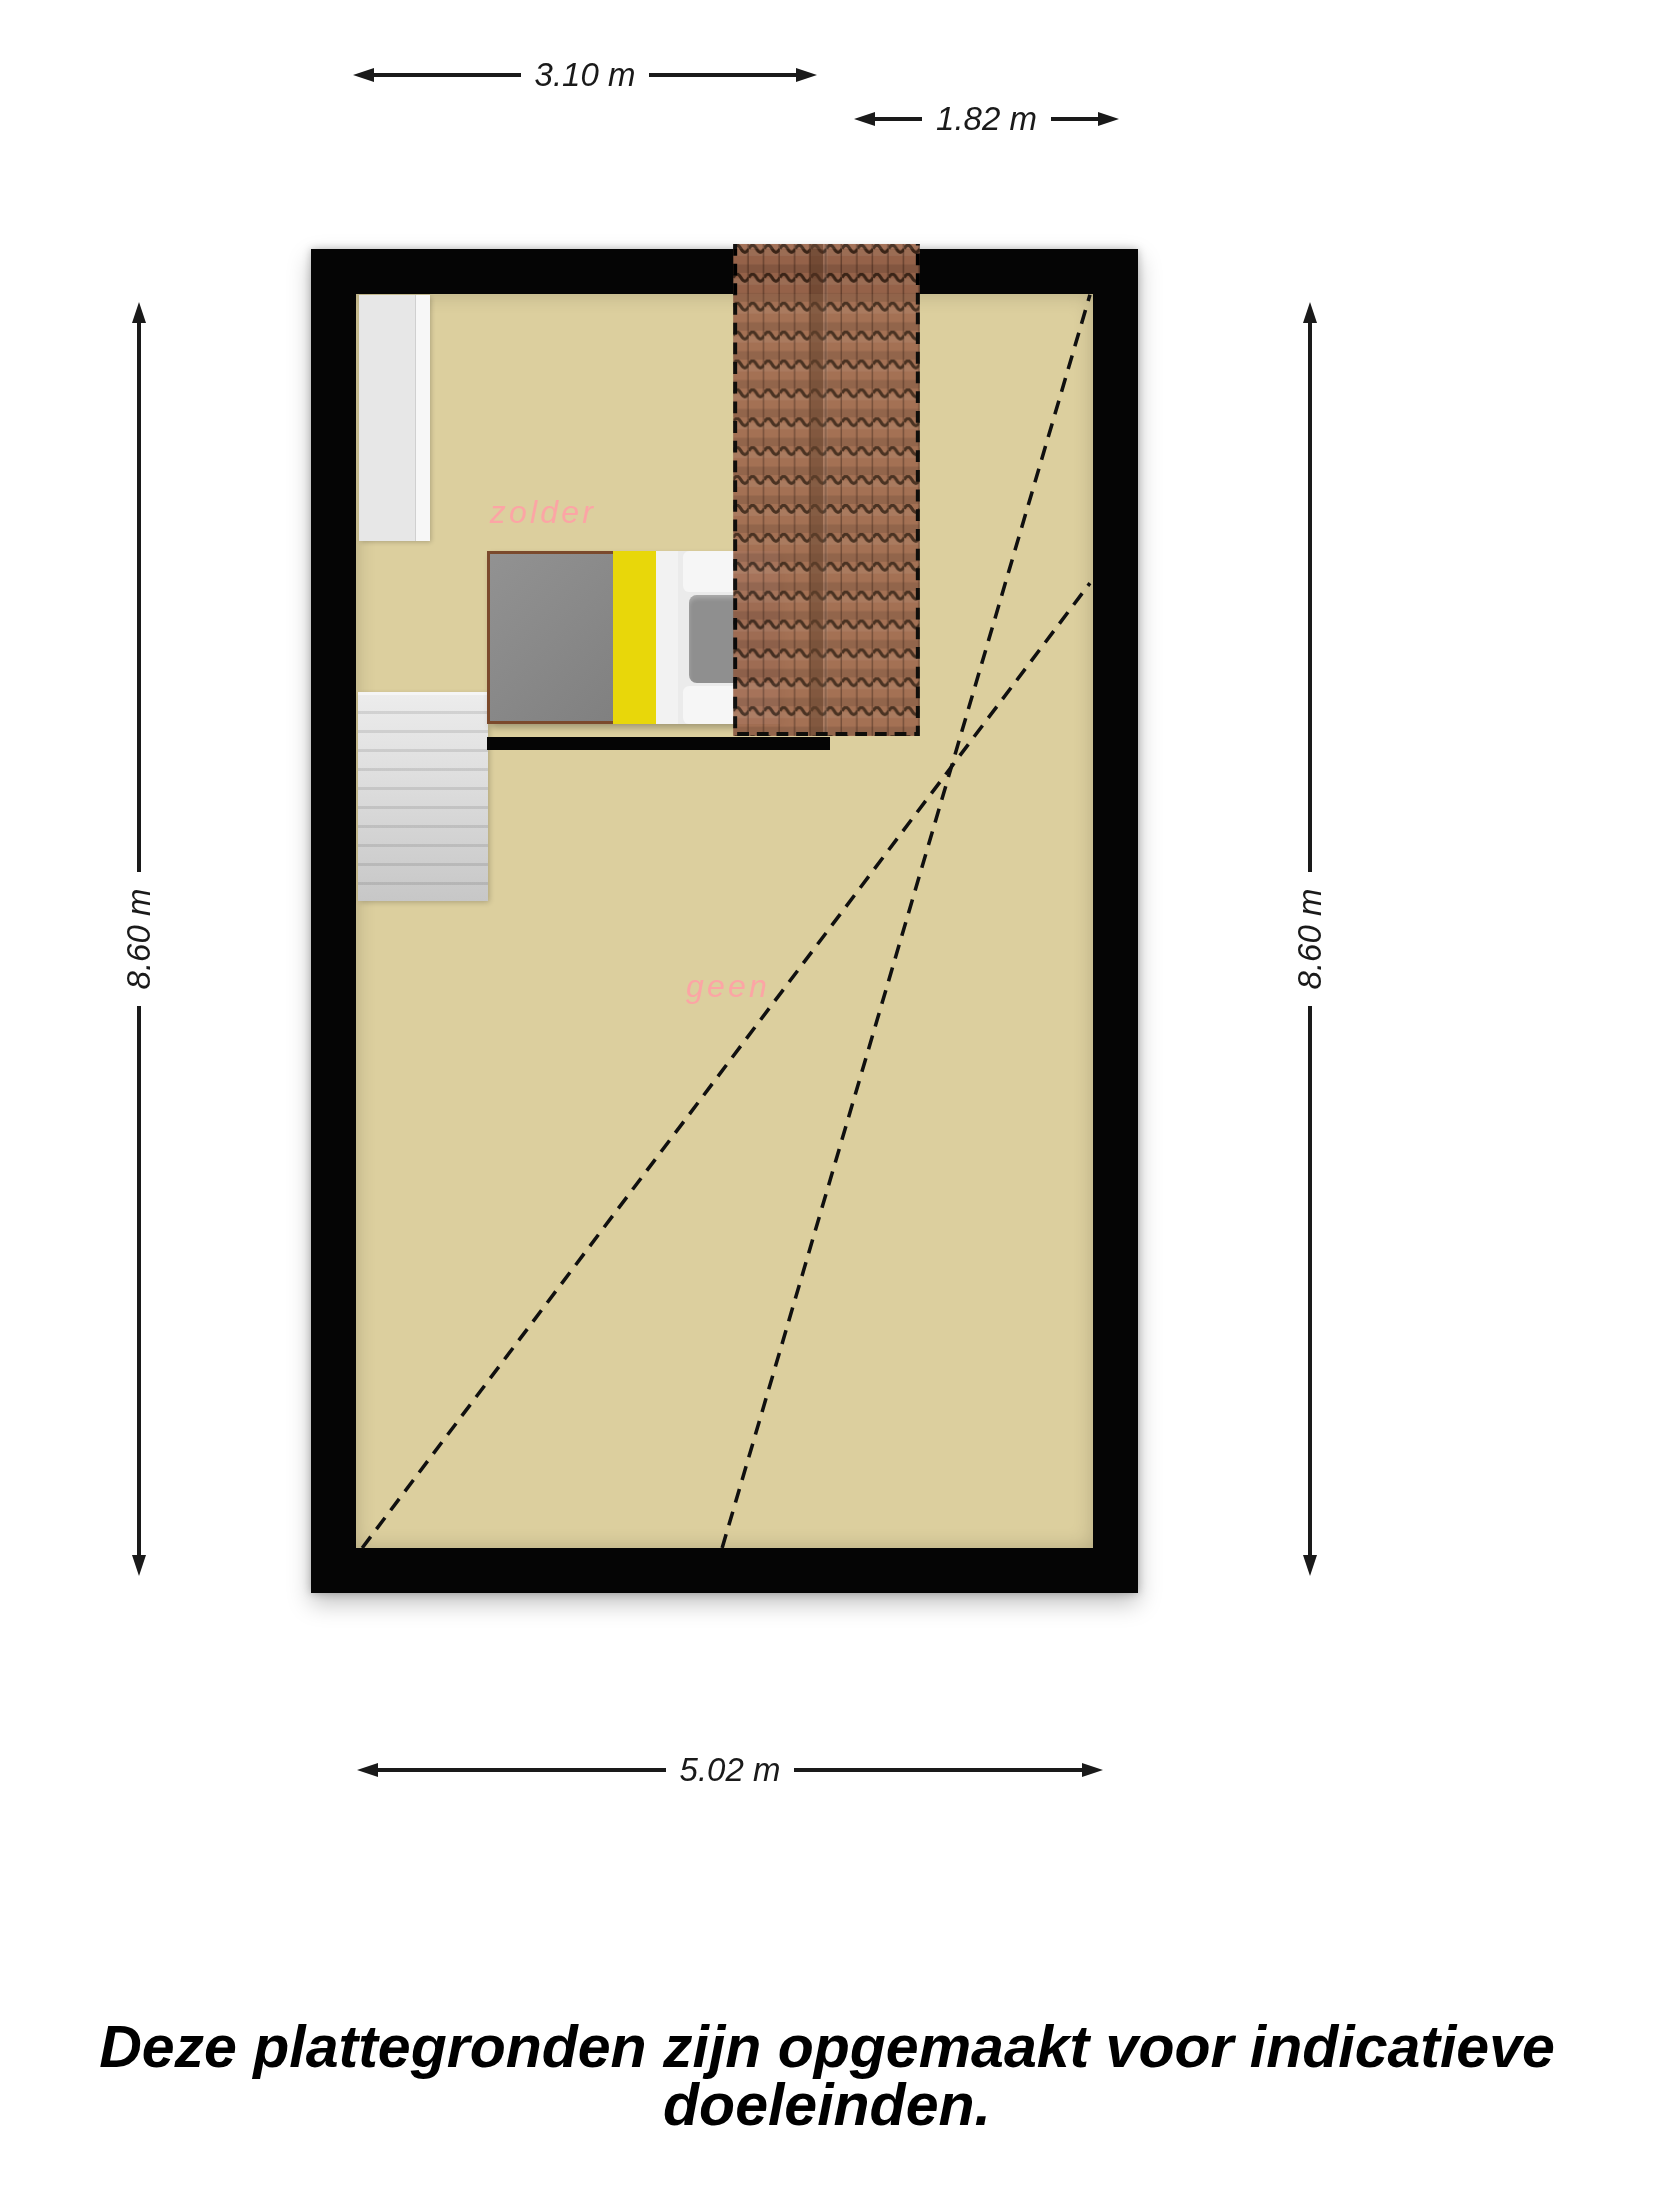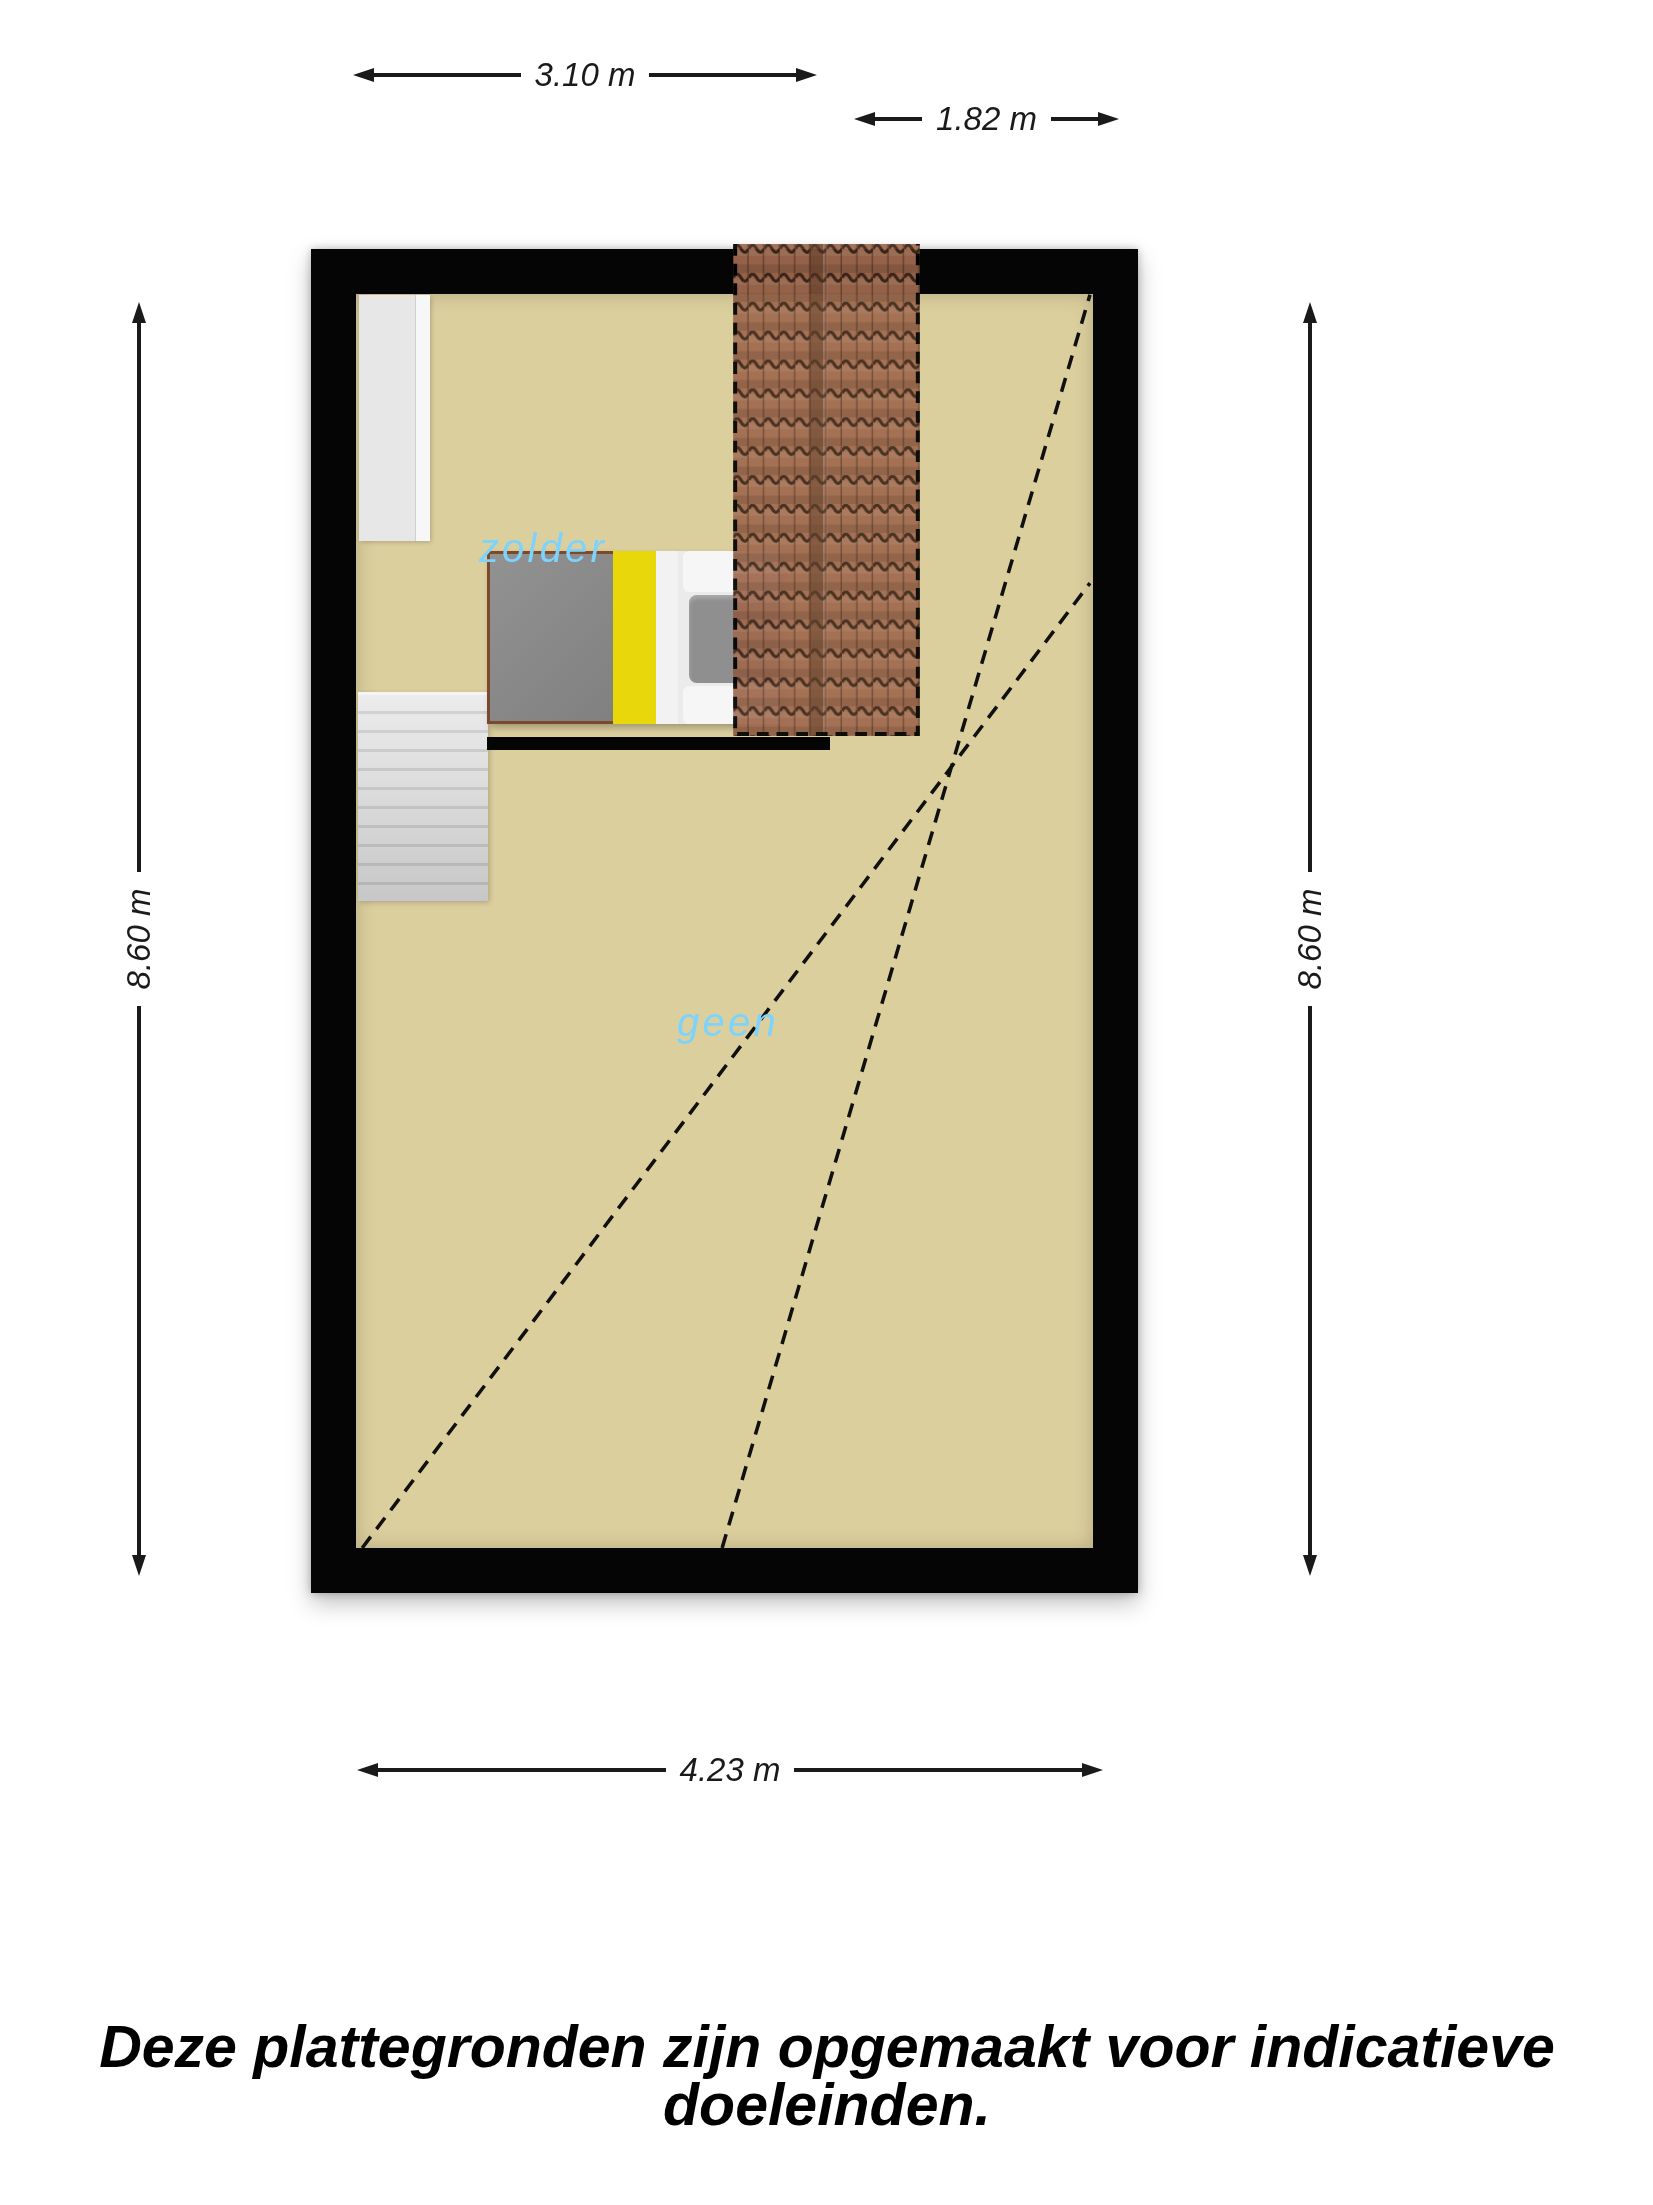--- a/index.html
+++ b/index.html
@@ -59,21 +59,21 @@
   .bed-pillows{position:relative;flex:1;height:100%;background:#ebebeb;}
   .pillow-gray{position:absolute;left:11px;right:1.6px;top:44px;bottom:41px;background:#8f8f8f;border-radius:7.9px;
        box-shadow:inset 0 3.2px 4.7px rgba(255,255,255,0.25);}
   .pillow-top{position:absolute;left:4.7px;right:0;top:0;height:41px;background:#f6f6f6;border-radius:6.3px;}
   .pillow-bottom{position:absolute;left:4.7px;right:0;bottom:0;height:38px;background:#f6f6f6;border-radius:6.3px;}
 
   .diag{position:absolute;left:0;top:0;width:827px;height:1344px;z-index:3;}
 
   .tiles{position:absolute;left:422px;top:-4.7px;width:187px;height:492px;opacity:0.93;z-index:4;}
 
-  .roomlabel{position:absolute;transform:translate(-50%,-50%);font-size:40px;letter-spacing:3.2px;color:#7dd3fc;z-index:5;white-space:nowrap;margin-top:36px;}
+  .roomlabel{position:absolute;transform:translate(-50%,-50%);font-size:32px;letter-spacing:3.2px;color:#fca5a5;z-index:5;white-space:nowrap;}
   .lbl-zolder{left:232px;top:263px;}
   .lbl-vide{left:417px;top:737px;}
 
   
   .disclaimer{position:absolute;left:0;top:2018px;width:1654px;text-align:center;
       font-weight:bold;font-size:59px;line-height:58px;color:#000;}
 </style>
 </head>
 <body>
 
@@ -111,21 +111,21 @@
     <span class="vlabelbox">
         <span class="vlabel">8.60 m</span>
       </span>
     <span class="vseg"></span>
     <span class="ah ah-down"></span>
   </div>
 
   <div class="hdim" style="left:357px;top:1751px;width:746px;">
     <span class="ah ah-left"></span>
     <span class="seg"></span>
-    <span class="dimlabel">4.23 m</span>
+    <span class="dimlabel">5.02 m</span>
     <span class="seg"></span>
     <span class="ah ah-right"></span>
   </div>
 
   <div class="plan">
     <div class="floor"></div>
 
     <div class="closet">
       <div class="closet-strip"></div>
     </div>

